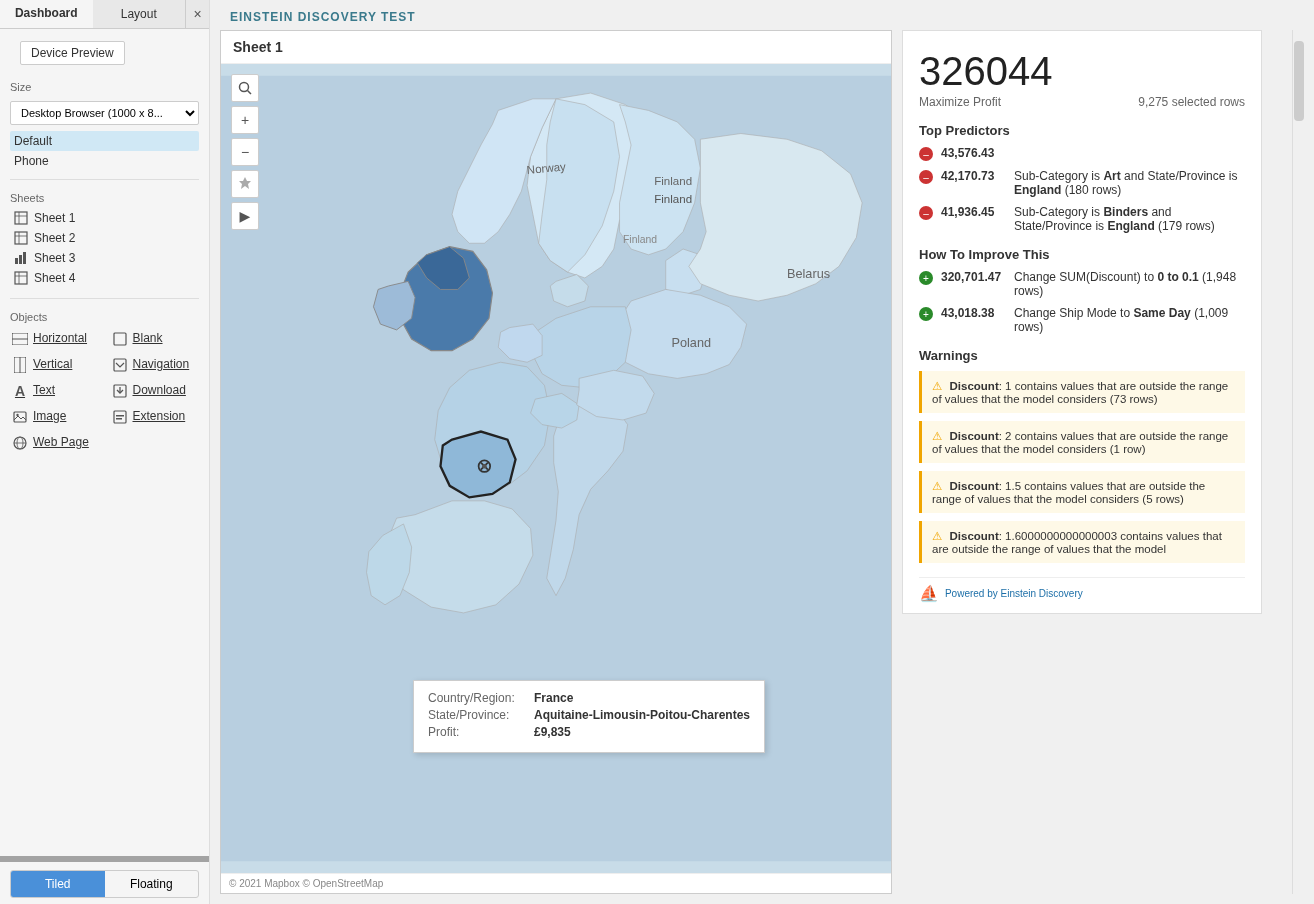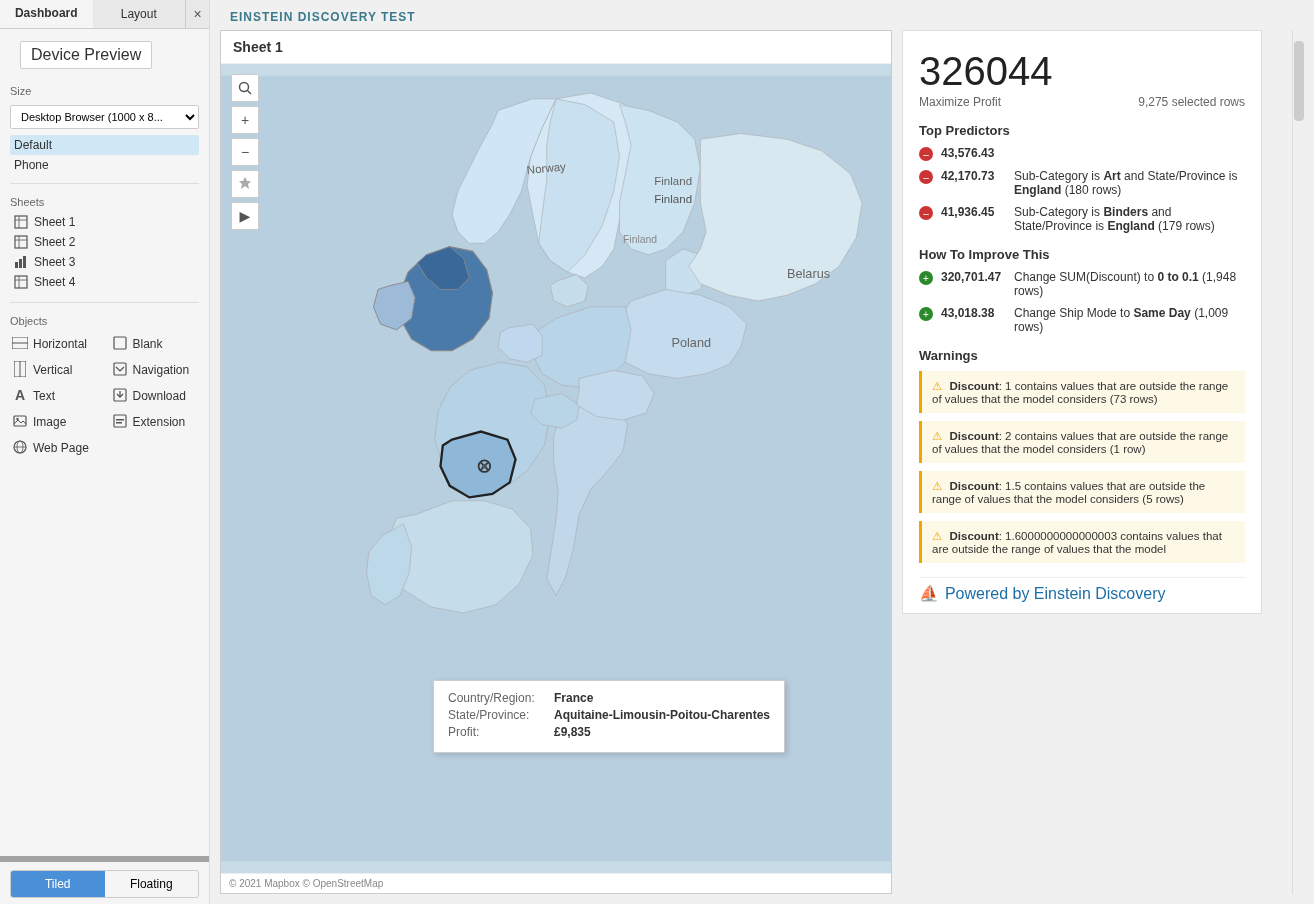--- a/index.html
+++ b/index.html
@@ -81,21 +81,21 @@
     }
     .preset-item.selected {
       background: #d0e8f5;
     }
 
     .device-preview-btn {
       margin: 6px 10px;
       padding: 4px 10px;
       border: 1px solid #ccc;
       background: white;
-      font-size: 16px;
+      font-size: 12px;
       cursor: pointer;
       border-radius: 2px;
       color: #333;
       text-align: center;
     }
 
     .sheets-section {
       padding: 6px 10px 4px;
     }
     .sheet-item {
@@ -122,26 +122,27 @@
     .objects-section {
       padding: 6px 10px 4px;
     }
     .objects-grid {
       display: grid;
       grid-template-columns: 1fr 1fr;
       gap: 2px 10px;
     }
     .object-item {
       display: flex;
-      align-items: flex-end;
+      align-items: flex-start;
       gap: 5px;
       padding: 4px 2px;
       cursor: pointer;
       font-size: 12px;
       color: #333;
+      text-decoration: underline;
     }
     .object-icon {
       width: 16px;
       height: 16px;
       display: inline-flex;
       align-items: center;
       justify-content: center;
       flex-shrink: 0;
       font-size: 11px;
       color: #555;
@@ -258,21 +259,21 @@
       justify-content: center;
       cursor: pointer;
       font-size: 14px;
       border-radius: 2px;
       color: #555;
     }
 
     .map-tooltip {
       position: absolute;
       bottom: 120px;
-      left: 212px;
+      left: 192px;
       background: white;
       border: 1px solid #ccc;
       padding: 10px 14px;
       font-size: 12px;
       color: #333;
       z-index: 20;
       min-width: 260px;
       box-shadow: 2px 2px 6px rgba(0,0,0,0.15);
     }
     .tooltip-row {
@@ -376,21 +377,21 @@
       border-left: 3px solid #f0a500;
       padding: 8px 10px;
       margin-bottom: 8px;
       font-size: 11.5px;
       color: #333;
     }
     .warning-icon { color: #f0a500; margin-right: 4px; }
 
     .einstein-footer {
       padding: 8px 16px 12px;
-      font-size: 16px;
+      font-size: 10px;
       color: #1d6fa8;
       cursor: pointer;
       text-decoration: none;
       display: flex;
       align-items: center;
       gap: 6px;
       border-top: 1px solid #eee;
     }
 
     .scrollbar-right {

